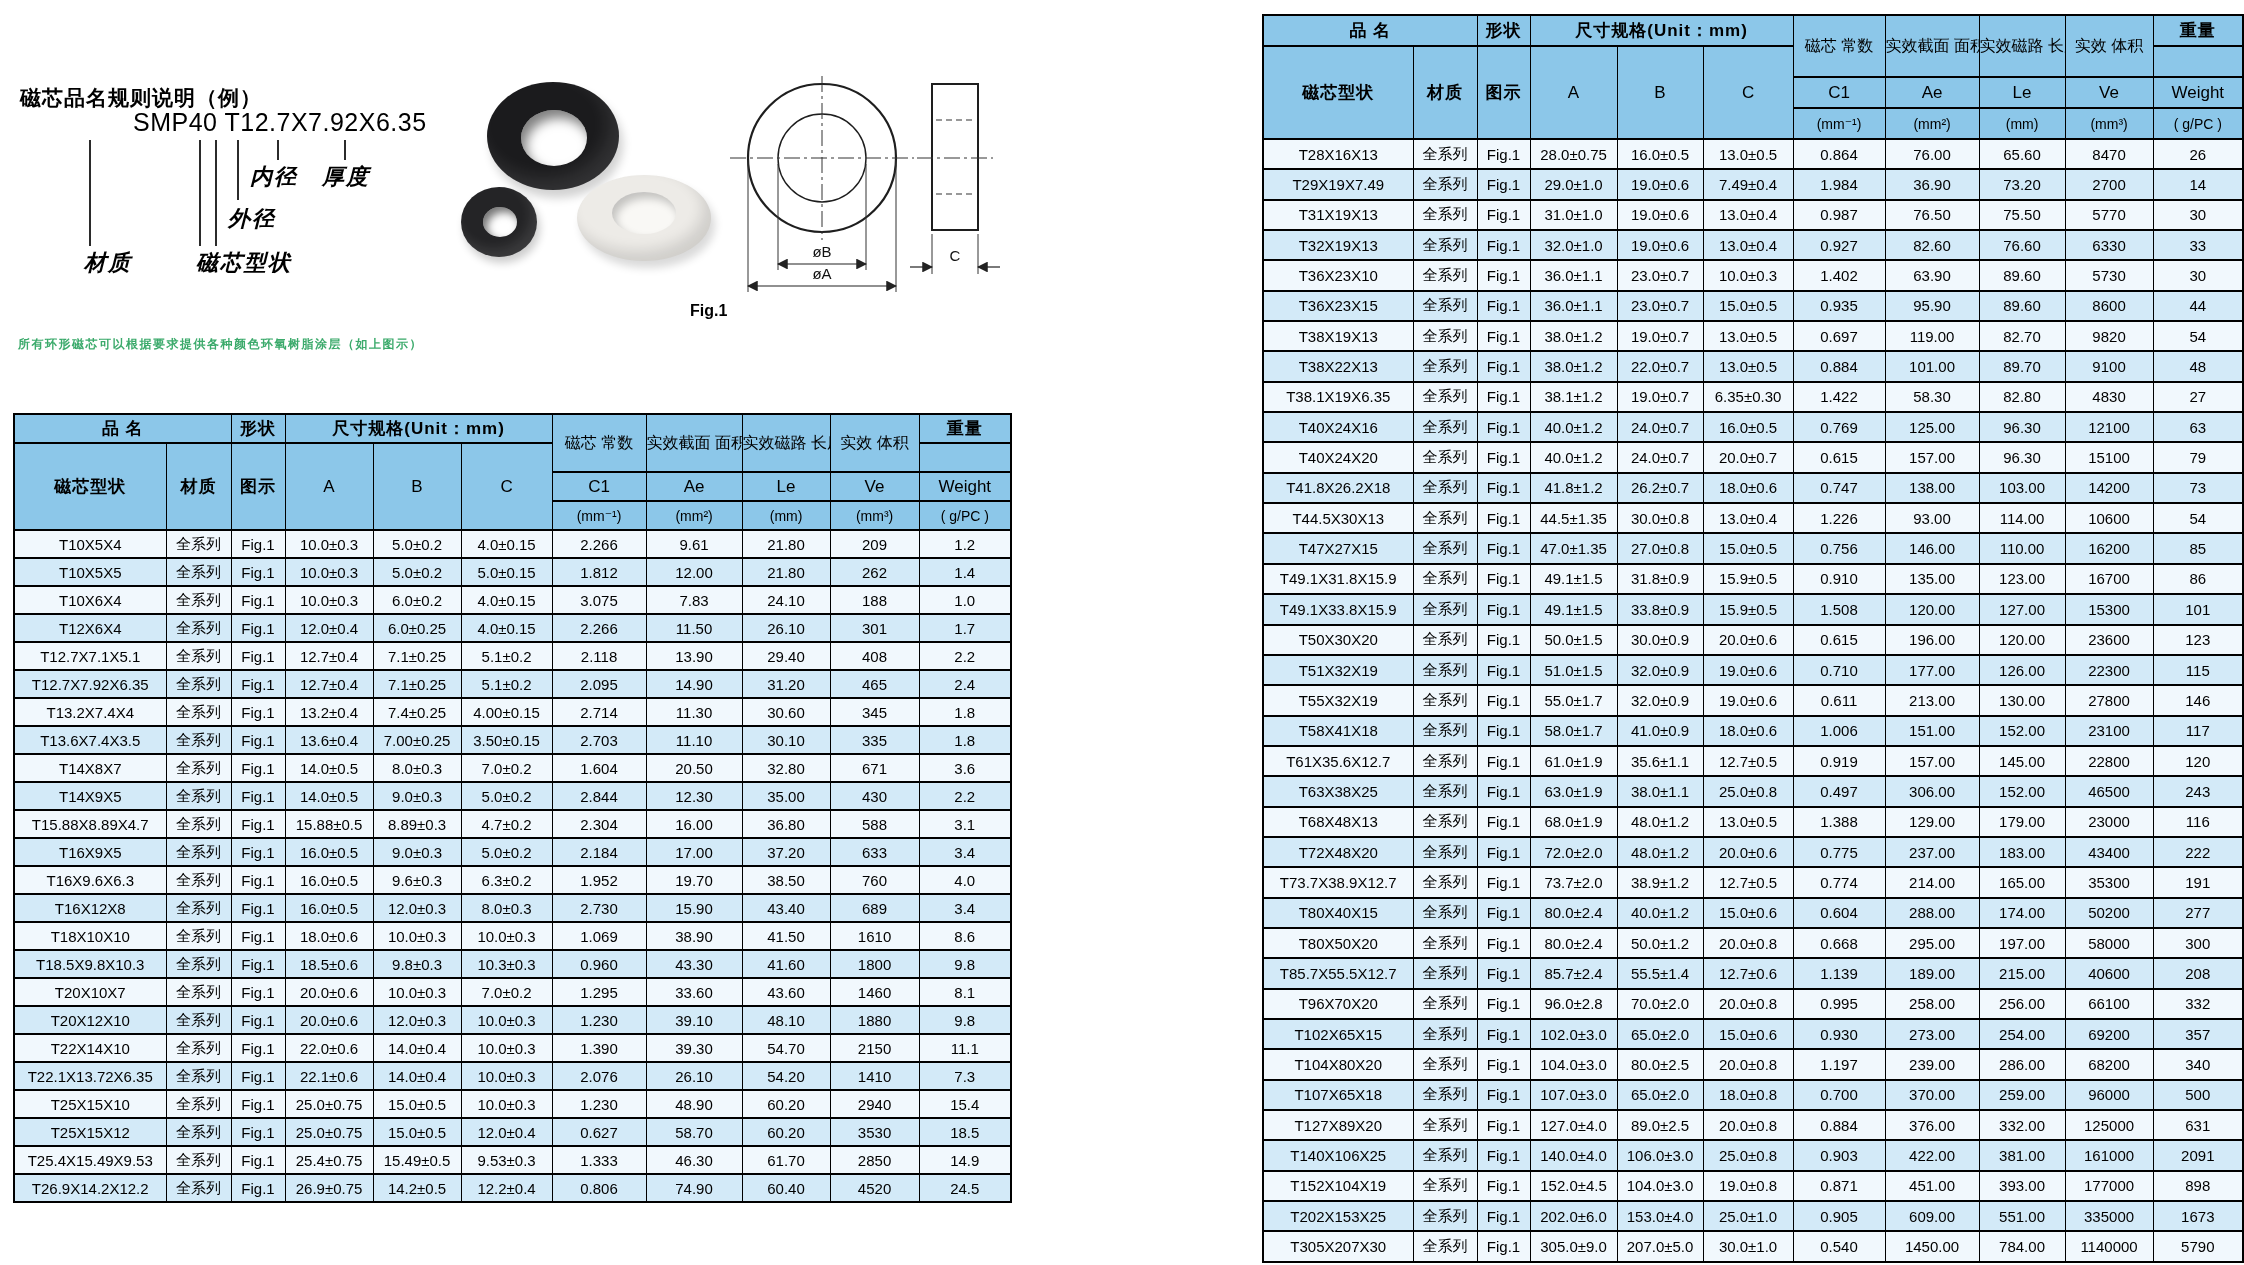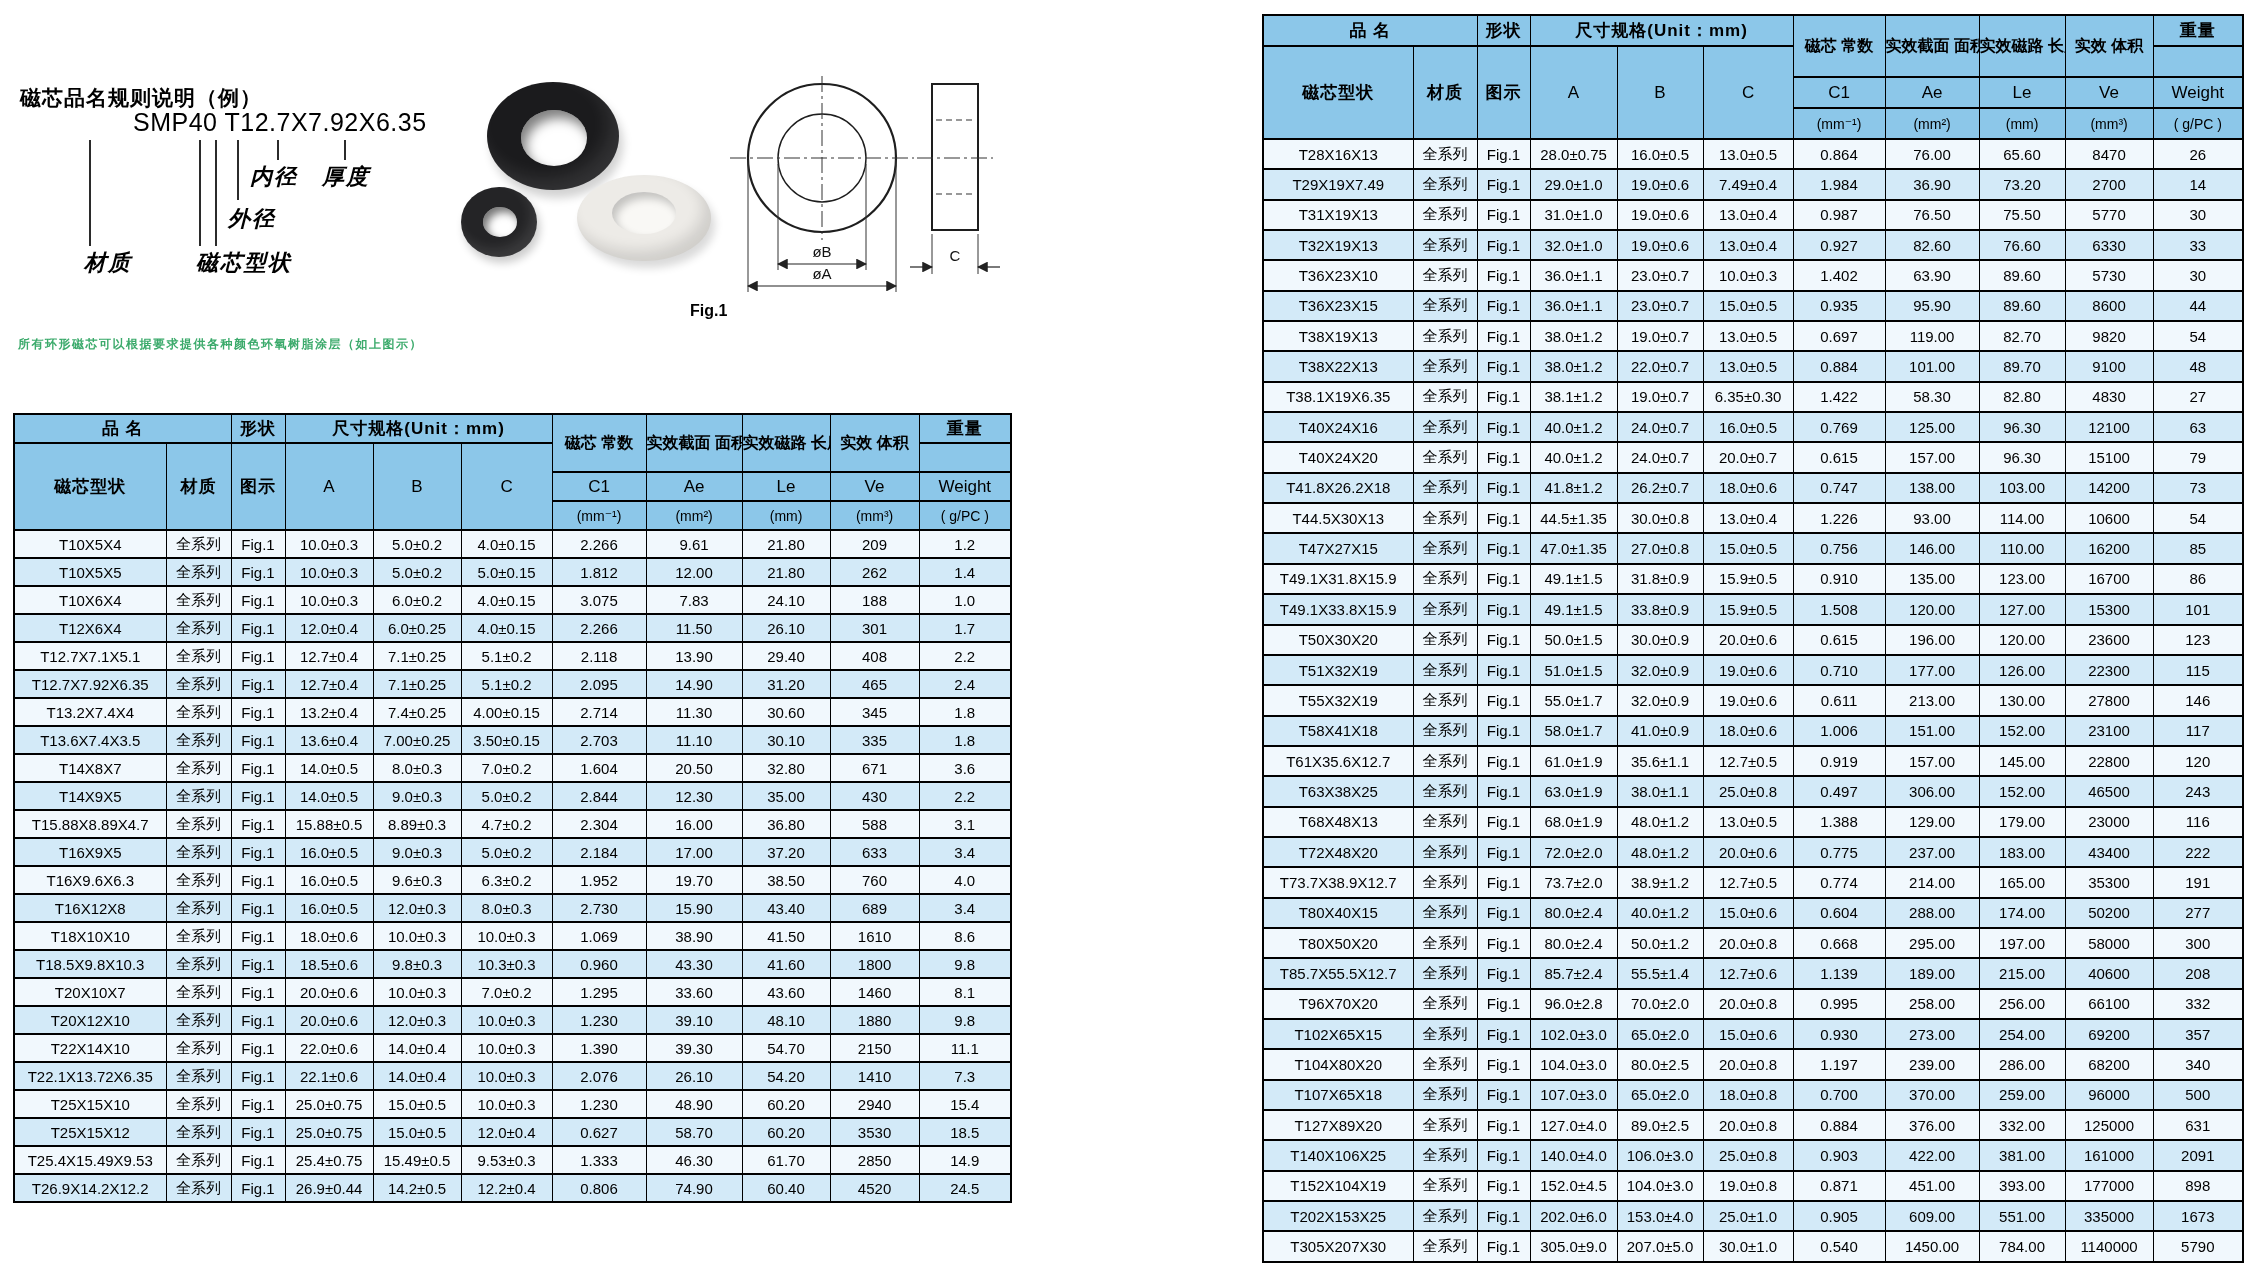--- a/index.html
+++ b/index.html
@@ -36,21 +36,21 @@
   .note-green{left:18px;top:336px;font-size:12px;letter-spacing:1.5px;font-weight:bold}
 
   
   table.core-table{position:absolute;border-collapse:collapse;table-layout:fixed;
     border:2px solid #000;background:#5eead4}
   .core-table th,.core-table td{
     border:1px solid #000;border-top-width:2px;border-bottom-width:2px;
     text-align:center;vertical-align:middle;padding:0;overflow:hidden;white-space:nowrap}
   .core-table thead th{background:#8CC7E9}
   .th-cjk{font-size:17px;font-weight:bold;letter-spacing:1px}
-  .th-two{font-size:16px;font-weight:bold;white-space:pre-line;line-height:1.25}
+  .th-two{font-size:16px;font-weight:normal;white-space:pre-line;line-height:1.25}
   .th-sub{font-size:17px;font-weight:normal}
   .th-unit{font-size:14px;font-weight:normal}
   .core-table tbody td{font-size:15px}
   tr.row-white td{background:#F1F8FD}
   tr.row-blue  td{background:#D3EAF8}
   .t-left  thead tr{height:29px}
   .t-left  tbody tr{height:28px}
   .t-right thead tr{height:31px}
   .t-right tbody tr{height:30.35px}
 </style>
@@ -464,21 +464,21 @@
         <td>1.333</td>
         <td>46.30</td>
         <td>61.70</td>
         <td>2850</td>
         <td>14.9</td>
       </tr>
       <tr class="row-blue">
         <td>T26.9X14.2X12.2</td>
         <td>全系列</td>
         <td>Fig.1</td>
-        <td>26.9±0.44</td>
+        <td>26.9±0.75</td>
         <td>14.2±0.5</td>
         <td>12.2±0.4</td>
         <td>0.806</td>
         <td>74.90</td>
         <td>60.40</td>
         <td>4520</td>
         <td>24.5</td>
       </tr>
     </tbody>
 </table>

